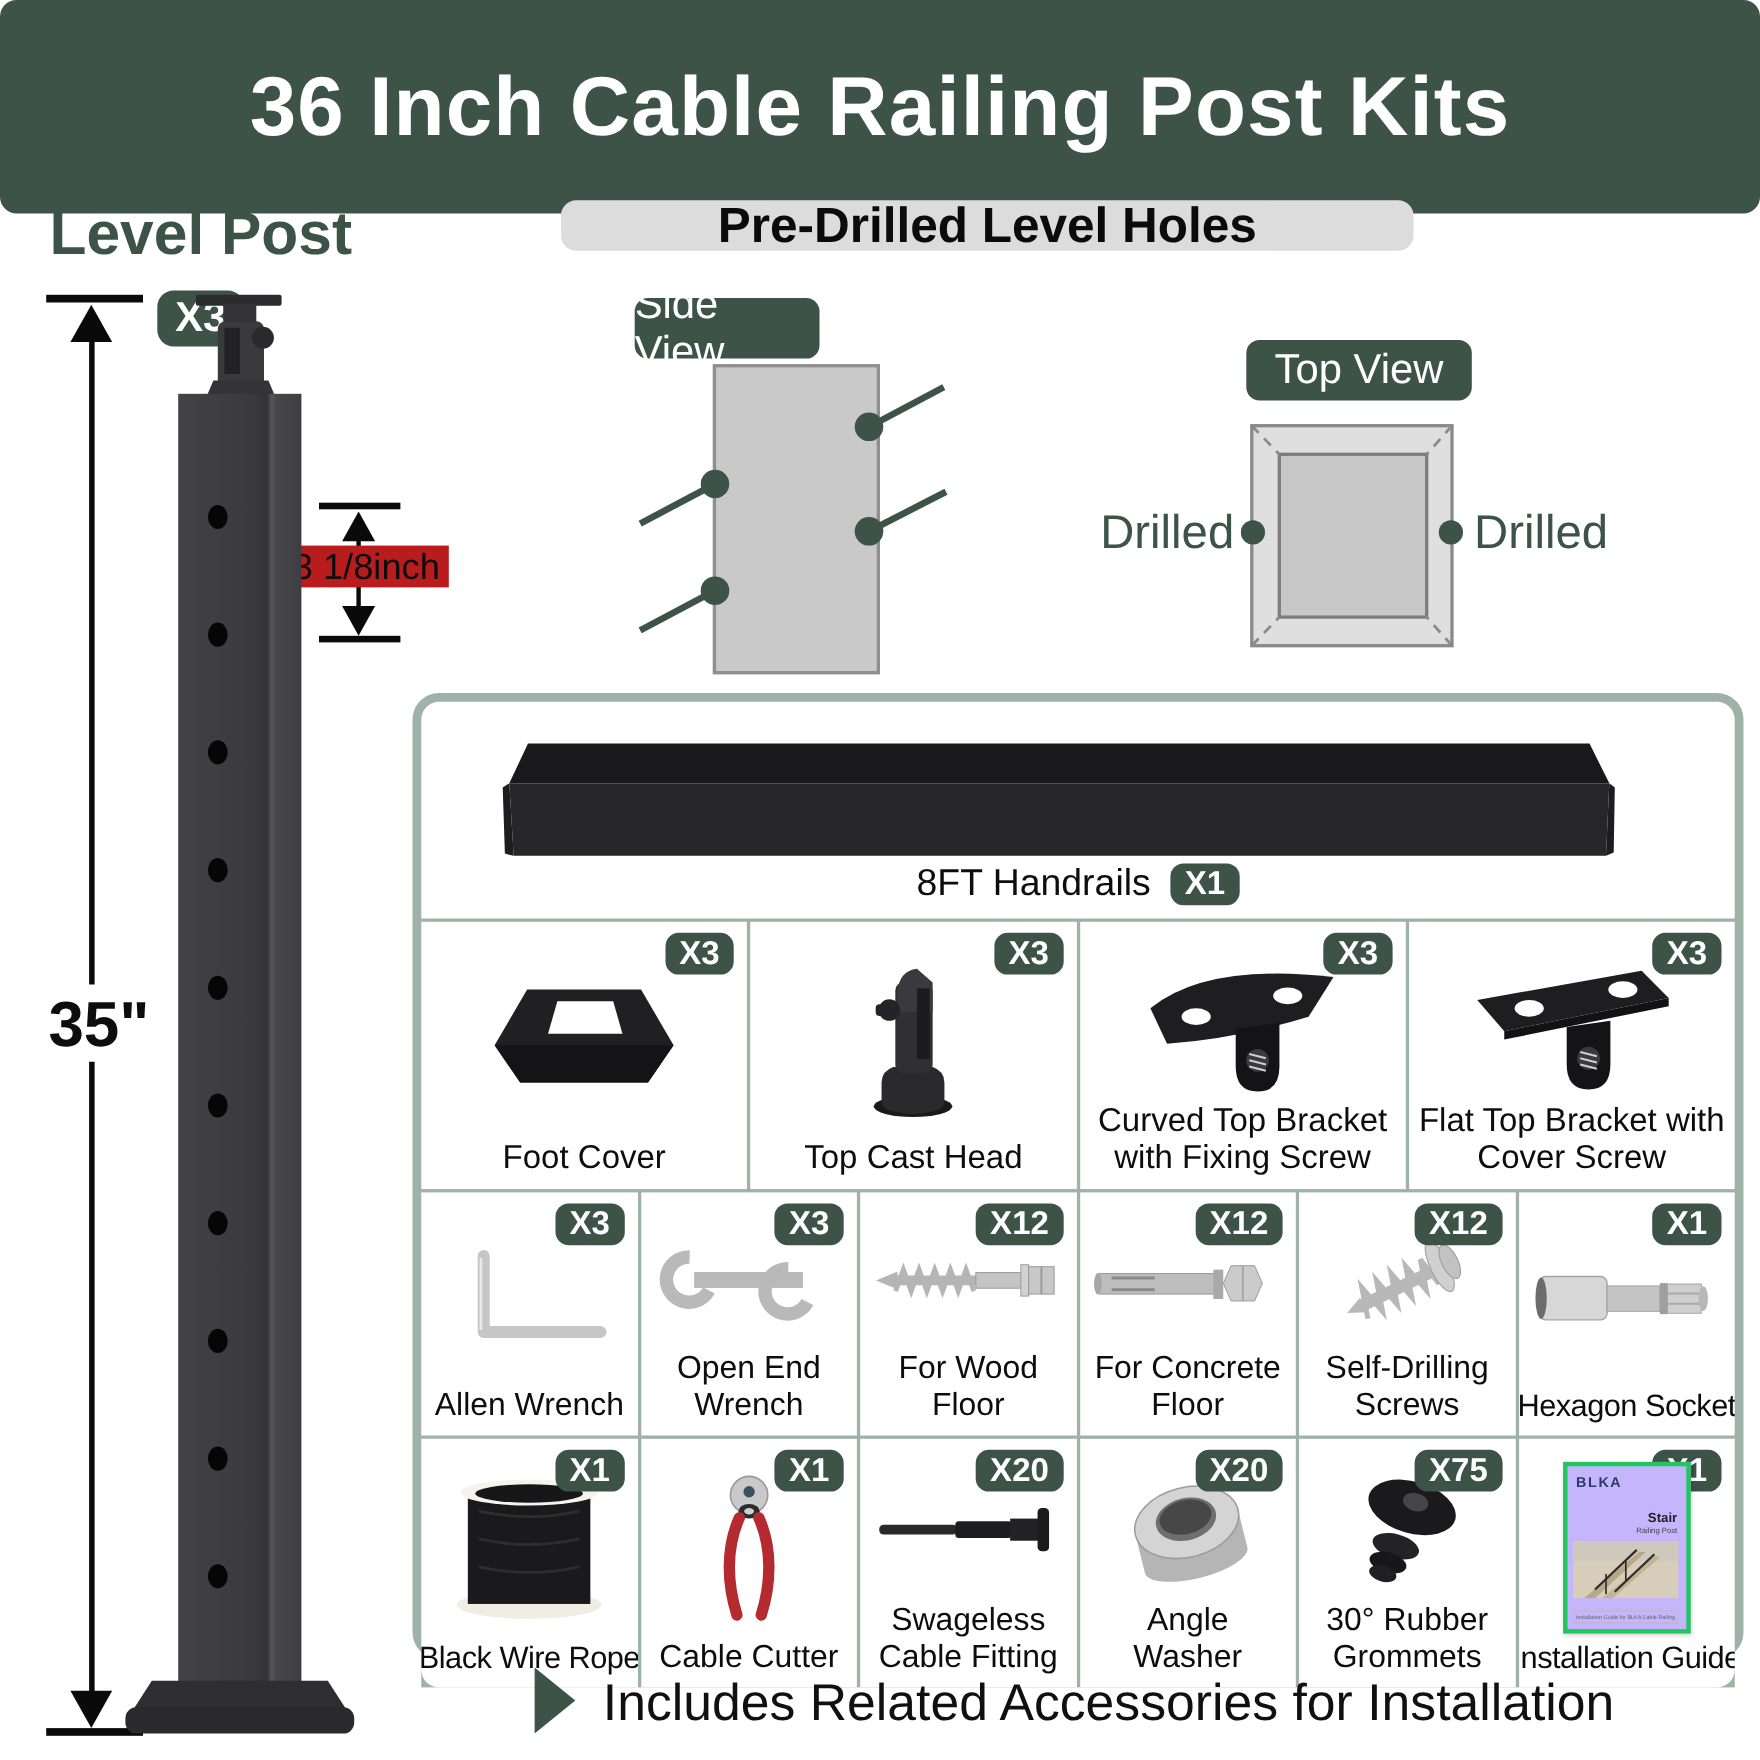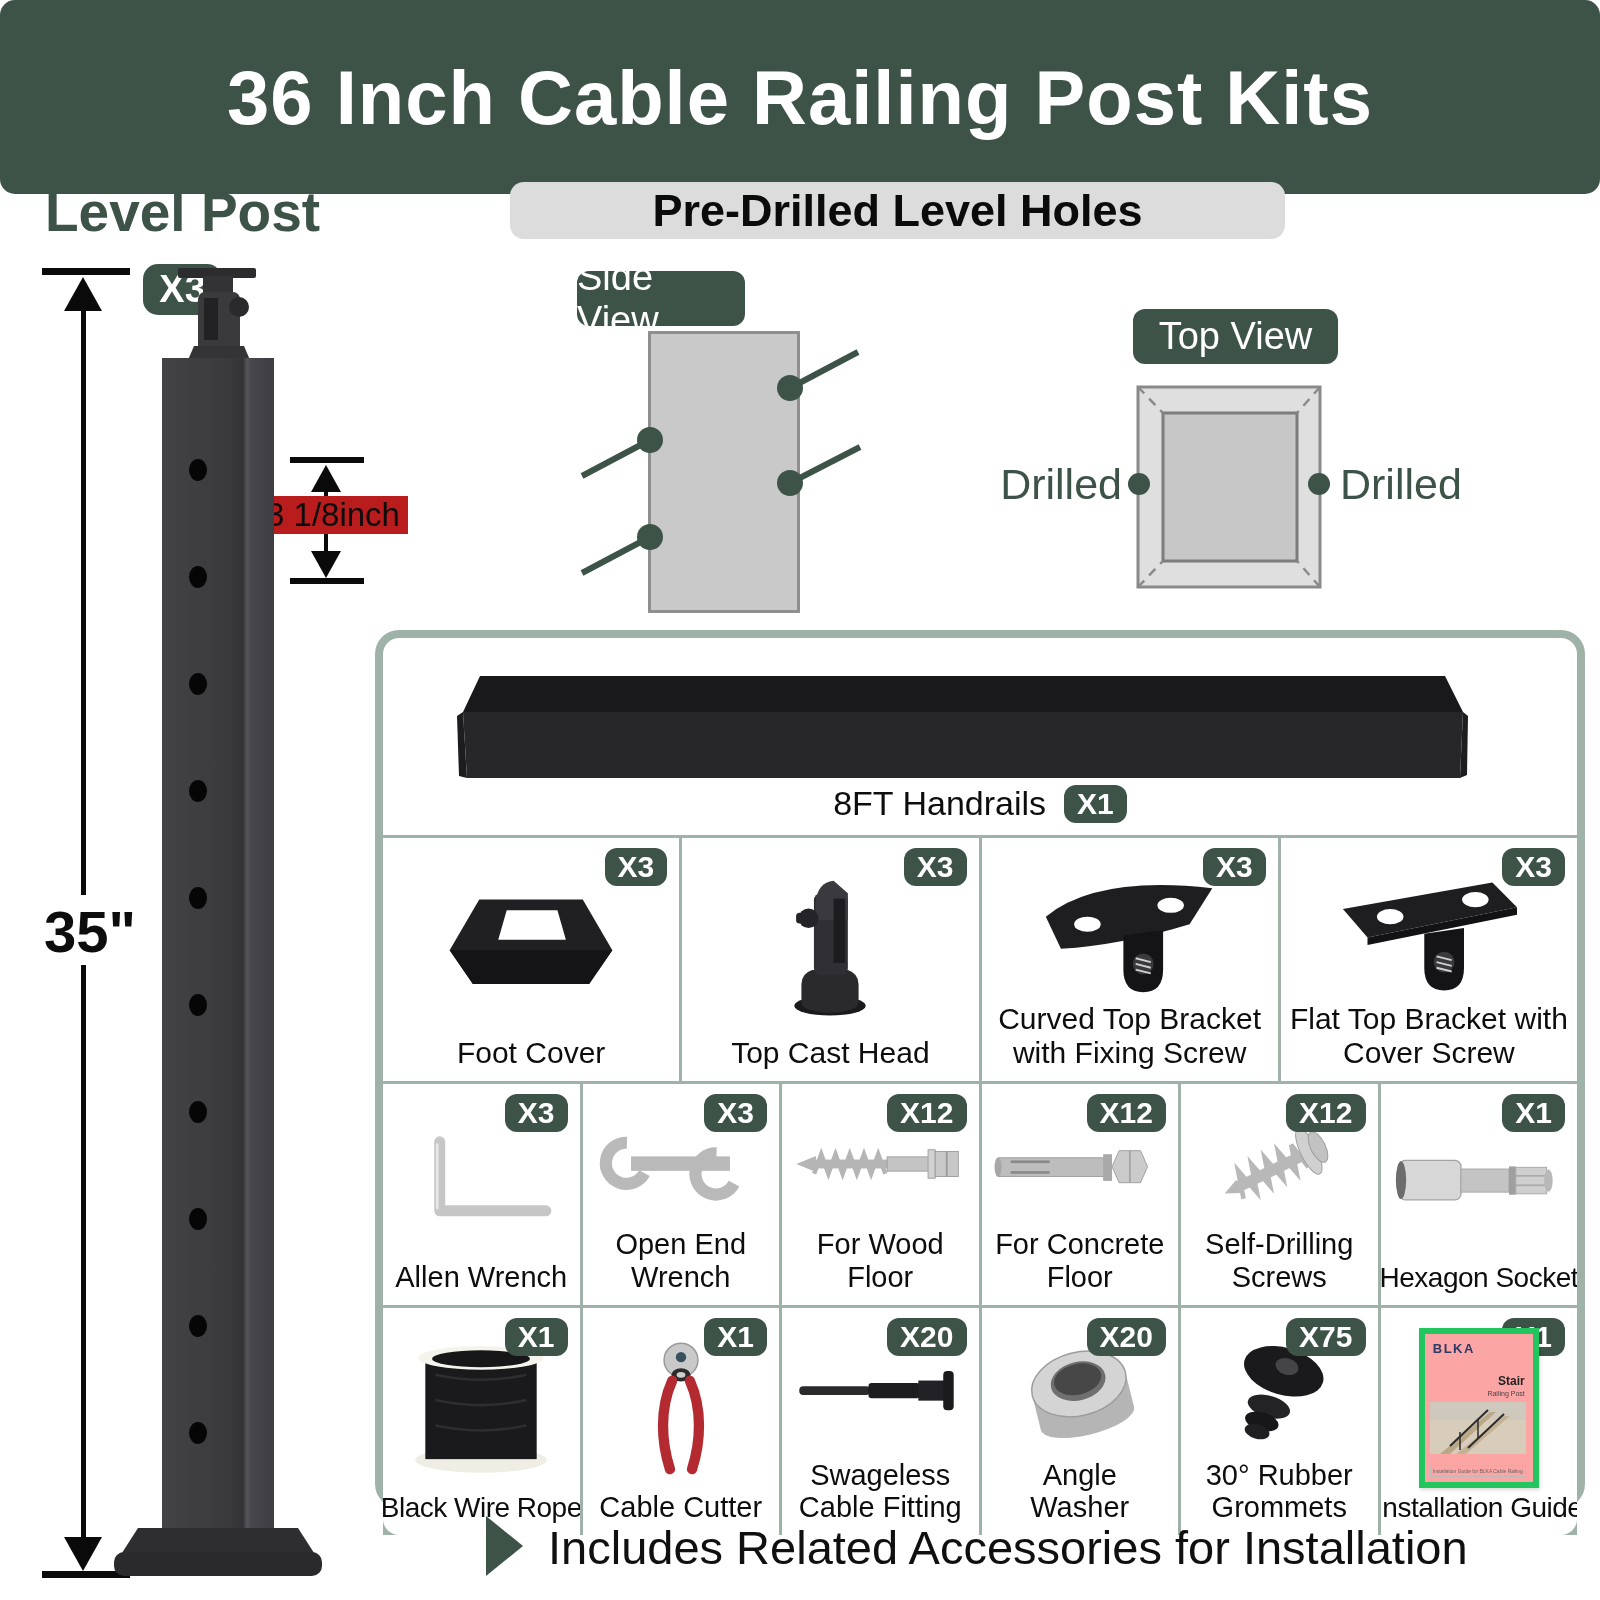--- a/index.html
+++ b/index.html
@@ -19,21 +19,21 @@
   .tick{position:absolute;background:#0a0a0a;}
   .shaft{position:absolute;background:#0a0a0a;}
   .arr{position:absolute;width:0;height:0;}
   .arr.up{border-left:19px solid transparent;border-right:19px solid transparent;border-bottom:34px solid #0a0a0a;}
   .arr.down{border-left:19px solid transparent;border-right:19px solid transparent;border-top:34px solid #0a0a0a;}
   .arr.up.small{border-left:15px solid transparent;border-right:15px solid transparent;border-bottom:27px solid #0a0a0a;}
   .arr.down.small{border-left:15px solid transparent;border-right:15px solid transparent;border-top:27px solid #0a0a0a;}
   .dim35{position:absolute;left:36px;top:898px;width:108px;text-align:center;font-size:58px;font-weight:bold;background:#fff;}
   .dim318{position:absolute;left:258px;top:496px;width:150px;text-align:center;font-size:33px;background:#b91c1c;}
   
-  .banner{position:absolute;left:510px;top:182px;width:775px;height:57px;background:#dcdcdc;border-radius:14px;
+  .banner{position:absolute;left:510px;top:182px;width:775px;height:46px;background:#dcdcdc;border-radius:14px;
           display:flex;align-items:center;justify-content:center;font-size:45px;font-weight:bold;color:#0b0b0b;}
   .viewbadge{position:absolute;background:#3d5348;color:#fff;border-radius:12px;display:flex;
              align-items:center;justify-content:center;font-size:38px;}
   .sideview-rect{position:absolute;left:648px;top:331px;width:152px;height:282px;background:#c9c9c9;
                  border:3px solid #8f8f8f;box-sizing:border-box;}
   .drilled{position:absolute;font-size:43px;color:#3d5348;top:460px;}
   
   .grid{position:absolute;left:375px;top:630px;width:1210px;height:878px;background:#9fb2a7;border-radius:24px;
         padding:8px;box-sizing:border-box;display:flex;flex-direction:column;gap:3px;}
   .row{background:#fff;position:relative;}
@@ -50,21 +50,21 @@
   .row4 .cell:last-child{border-bottom-right-radius:16px;}
   .cell .badge{position:absolute;top:10px;right:12px;}
   .cimg{flex:1;width:100%;display:flex;align-items:center;justify-content:center;padding-top:20px;box-sizing:border-box;}
   .clabel{font-size:30px;color:#0d0d0d;text-align:center;line-height:1.12;padding:4px 8px 12px;}
   .row3 .clabel,.row4 .clabel{font-size:29px;}
   .clabel.one-line{white-space:nowrap;font-size:28px;letter-spacing:-0.5px;}
   .hr-labelrow{display:flex;align-items:center;gap:18px;margin-bottom:12px;}
   .hr-label{font-size:34px;color:#0d0d0d;}
   .handrail-svg{position:absolute;left:72px;top:34px;}
   
-  .booklet{width:108px;height:148px;background:#fca5a5;border:6px solid #22c55e;box-shadow:1px 2px 4px rgba(0,0,0,.15);
+  .booklet{width:108px;height:148px;background:#c4b5fd;border:4px solid #22c55e;box-shadow:1px 2px 4px rgba(0,0,0,.15);
            position:relative;}
   .bk-brand{position:absolute;top:7px;left:8px;font-size:13px;font-weight:bold;color:#2b3a66;letter-spacing:1.5px;}
   .bk-title1{position:absolute;top:40px;right:8px;font-size:12px;font-weight:bold;color:#222;}
   .bk-title2{position:absolute;top:56px;right:8px;font-size:7px;color:#444;}
   .bk-photo{position:absolute;left:5px;top:68px;width:96px;height:52px;}
   .bk-caption{position:absolute;bottom:5px;left:5px;width:96px;height:12px;border:1px solid #bbb;
               display:flex;align-items:center;justify-content:center;overflow:hidden;box-sizing:border-box;}
   .bk-caption span{font-size:8px;color:#666;white-space:nowrap;transform:scale(0.62);transform-origin:center;}
   
   .foot-tri{position:absolute;left:486px;top:1516px;width:0;height:0;

